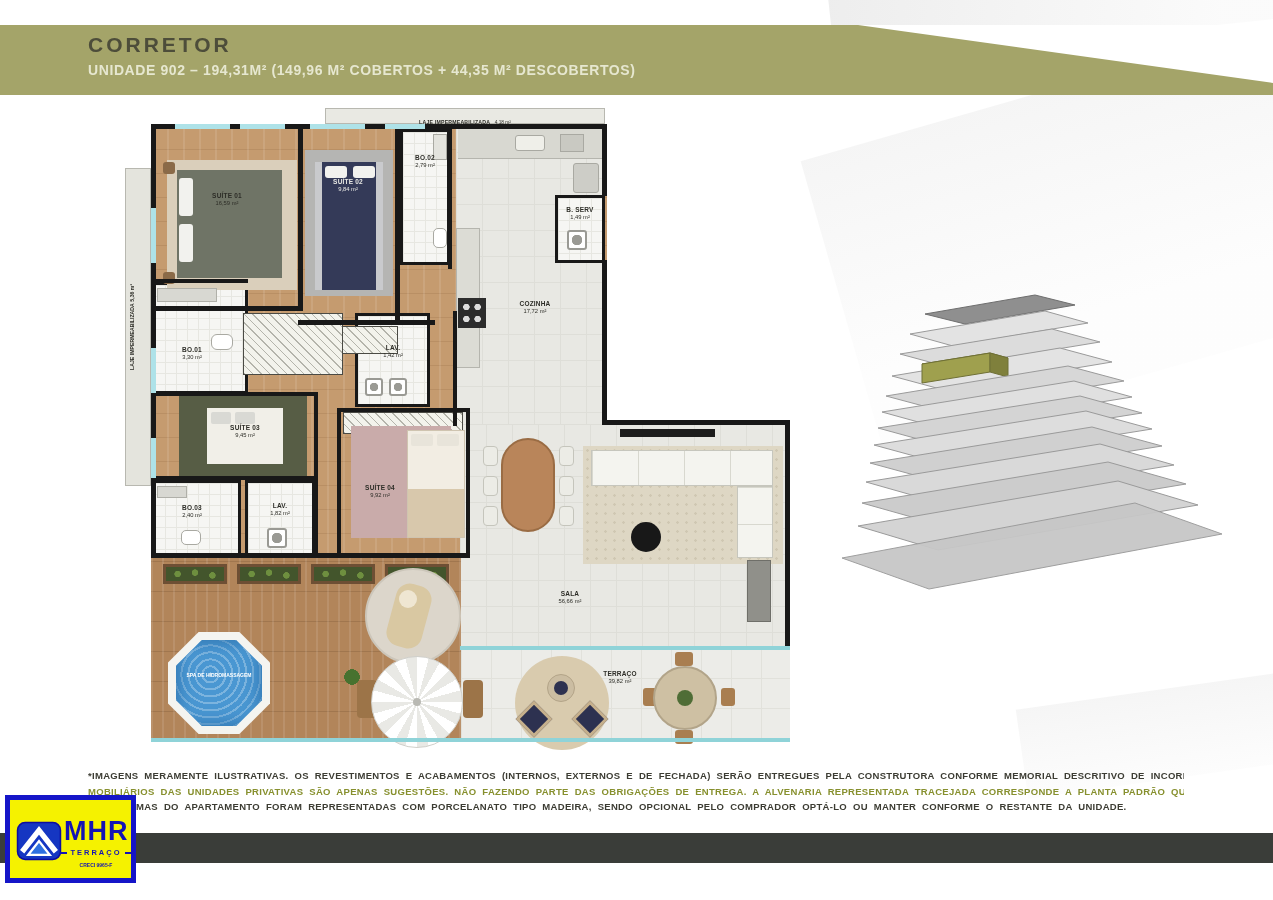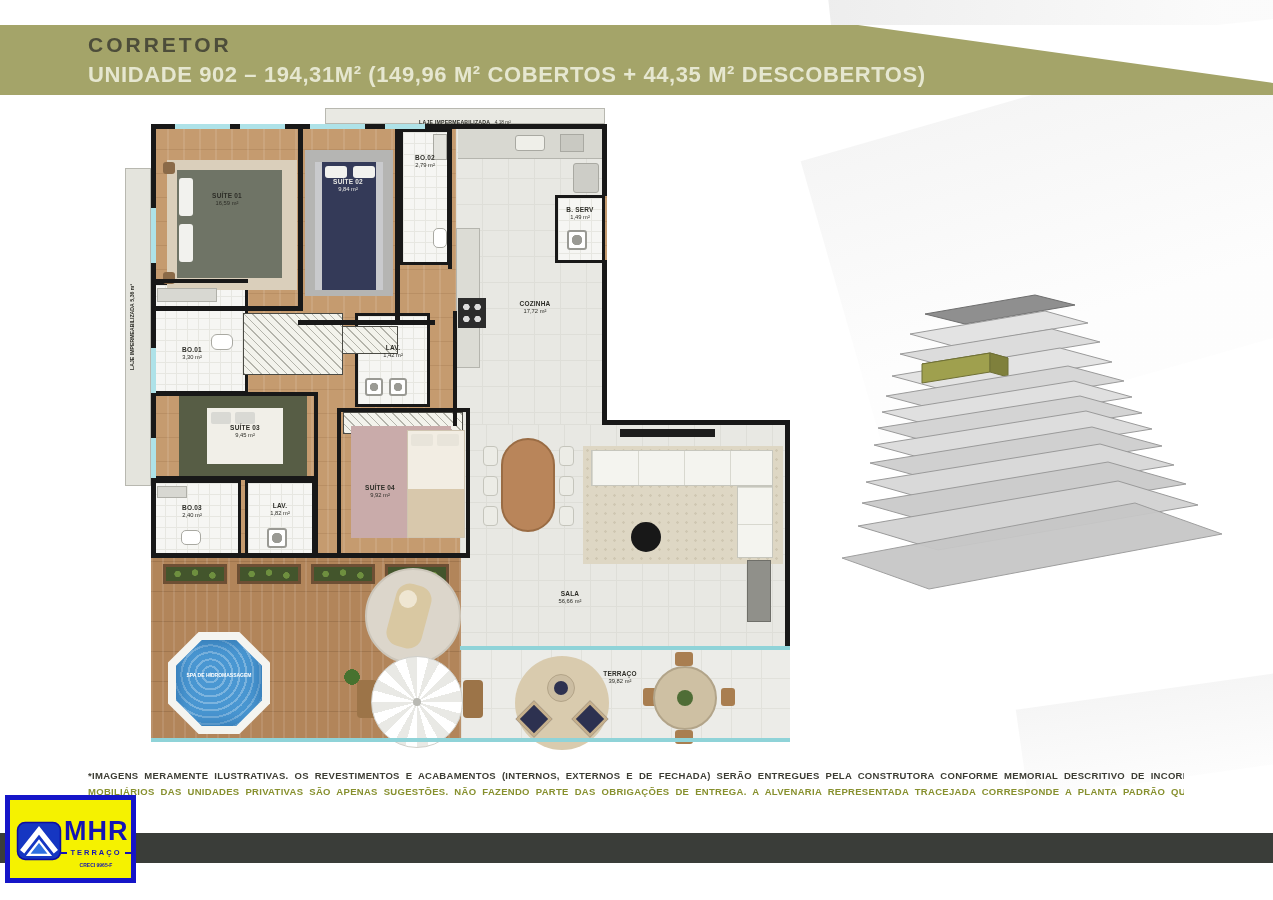--- a/index.html
+++ b/index.html
@@ -9,21 +9,21 @@
   
   .swoosh{position:absolute;z-index:0;}
   #swoosh-top{left:830px;top:-34px;width:560px;height:70px;background:linear-gradient(100deg,#e6e6e6,#f9f9f9 70%);transform:rotate(-6deg);opacity:.7;}
   #swoosh-right{left:830px;top:70px;width:620px;height:300px;background:linear-gradient(180deg,#f0f0f0,#fcfcfc 75%);transform:rotate(-16deg);opacity:.65;}
   #swoosh-bottom{left:1020px;top:680px;width:420px;height:90px;background:linear-gradient(180deg,#efefef,#fbfbfb);transform:rotate(-8deg);opacity:.6;}
 
   
   #band{position:absolute;left:0;top:25px;width:1273px;height:70px;background:#a4a469;z-index:2;}
   #band-wedge{position:absolute;left:858px;top:25px;width:415px;height:58px;background:#fff;clip-path:polygon(0 0,100% 0,100% 100%);z-index:3;}
   #hdr-title{position:absolute;left:88px;top:33px;font-size:21px;font-weight:bold;letter-spacing:3px;color:#4d4d3a;z-index:4;}
-  #hdr-sub{position:absolute;left:88px;top:62px;font-size:22px;letter-spacing:.6px;color:#e6e7d0;z-index:4;font-weight:600;}
+  #hdr-sub{position:absolute;left:88px;top:62px;font-size:14px;letter-spacing:.6px;color:#e6e7d0;z-index:4;font-weight:600;}
 
   
   #plan{position:absolute;left:115px;top:108px;width:680px;height:650px;z-index:2;}
   .wood{background:#c59b6f;background-image:repeating-linear-gradient(90deg,rgba(255,255,255,.10) 0 2px,rgba(0,0,0,0) 2px 16px),repeating-linear-gradient(0deg,rgba(110,70,35,.14) 0 1px,rgba(0,0,0,0) 1px 24px);}
   .deckwood{background:#b2855a;background-image:repeating-linear-gradient(90deg,rgba(255,255,255,.10) 0 2px,rgba(0,0,0,0) 2px 11px),repeating-linear-gradient(0deg,rgba(80,50,25,.18) 0 1px,rgba(0,0,0,0) 1px 30px);}
   .tile{background:#e8e8e3;background-image:linear-gradient(#dedeD8 1px,transparent 1px),linear-gradient(90deg,#dedeD8 1px,transparent 1px);background-size:26px 26px;}
   .tile2{background:#ececе8;background:#ececE8;background-image:linear-gradient(#e1e1db 1px,transparent 1px),linear-gradient(90deg,#e1e1db 1px,transparent 1px);background-size:30px 30px;}
   .bath{position:absolute;background:#f6f6f3;background-image:linear-gradient(#e7e7e1 1px,transparent 1px),linear-gradient(90deg,#e7e7e1 1px,transparent 1px);background-size:11px 11px;border:3px solid #181818;z-index:2;box-sizing:border-box;}
   .hatch{position:absolute;background:#f3f3ec;background-image:repeating-linear-gradient(45deg,#b4b4ab 0 1px,transparent 1px 6px);border:1.5px solid #4a4a44;z-index:2;box-sizing:border-box;}
   .wall{position:absolute;background:#181818;z-index:5;}
@@ -314,20 +314,21 @@
       <polygon points="36,214 270,176 344,197 110,235" fill="#d9d9d9" stroke="#9a9a9a" stroke-width="1"></polygon>
       <polygon points="32,235 278,194 356,216 110,257" fill="#cccccc" stroke="#9a9a9a" stroke-width="1"></polygon>
       <polygon points="28,258 288,213 368,237 108,282" fill="#d4d4d4" stroke="#9a9a9a" stroke-width="1"></polygon>
       <polygon points="12,290 305,235 392,266 99,321" fill="#c7c7c7" stroke="#9a9a9a" stroke-width="1" opacity="0.95"></polygon>
     </svg>
   </div>
 
   <div id="disclaimer">
     <div class="disc-line">*IMAGENS MERAMENTE ILUSTRATIVAS. OS REVESTIMENTOS E ACABAMENTOS (INTERNOS, EXTERNOS E DE FECHADA) SERÃO ENTREGUES PELA CONSTRUTORA CONFORME MEMORIAL DESCRITIVO DE INCORPORAÇÃO. A DECORAÇÃO, EQUIPAMENTOS E</div>
     <div class="disc-line disc-l2">MOBILIÁRIOS DAS UNIDADES PRIVATIVAS SÃO APENAS SUGESTÕES. NÃO FAZENDO PARTE DAS OBRIGAÇÕES DE ENTREGA. A ALVENARIA REPRESENTADA TRACEJADA CORRESPONDE A PLANTA PADRÃO QUE SERÁ ENTREGUE PELA CONSTRUTORA. AS</div>
+    <div class="disc-line" style="padding-left:48px;">MAS DO APARTAMENTO FORAM REPRESENTADAS COM PORCELANATO TIPO MADEIRA, SENDO OPCIONAL PELO COMPRADOR OPTÁ-LO OU MANTER CONFORME O RESTANTE DA UNIDADE.</div>
   </div>
 
   <div id="bar"></div>
 
   <div id="logo">
     <svg id="logo-icon" viewBox="0 0 60 60">
       <rect x="2" y="6" width="56" height="48" rx="10" fill="#1536c2" stroke="#0d0da0" stroke-width="2"></rect>
       <path d="M8 44 L30 16 L52 44" stroke="#ffffff" stroke-width="7" fill="none"></path>
       <path d="M16 48 L30 30 L44 48 Z" fill="#2d6fe0" stroke="#ffffff" stroke-width="3"></path>
     </svg>

